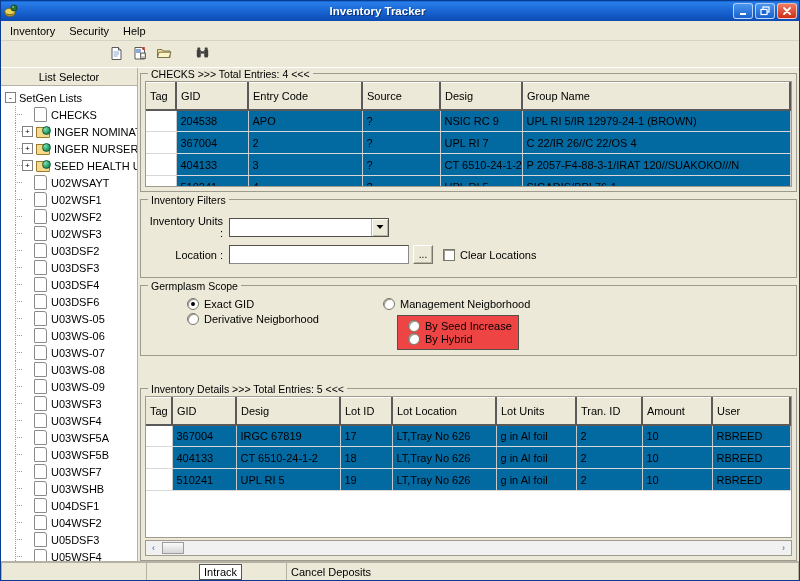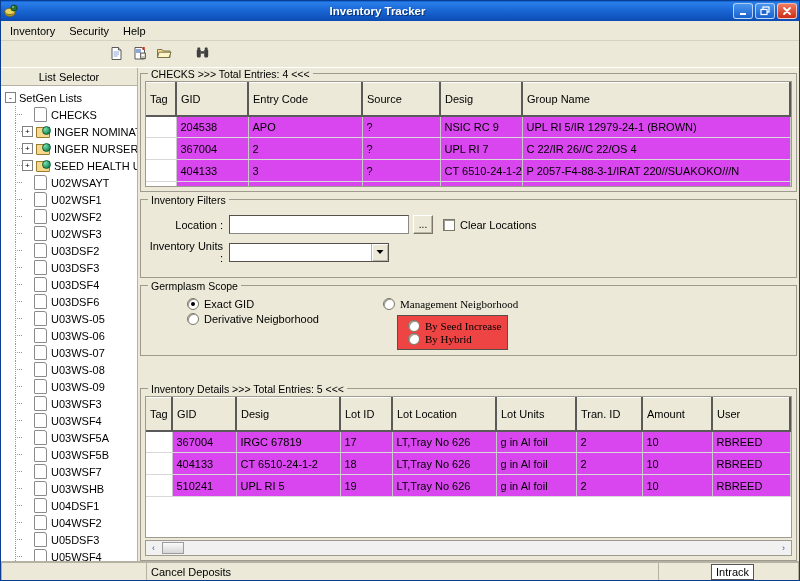--- a/index.html
+++ b/index.html
@@ -237,37 +237,37 @@
     background: #fff;
   }
   table.grid th {
     background: #ece9d8;
     border-right: 2px solid #5a5a5a;
     border-bottom: 2px solid #5a5a5a;
     border-top: 1px solid #fff;
     font-weight: normal;
     text-align: left;
     padding: 2px 4px;
-    height: 33px;
+    height: 27px;
     box-sizing: border-box;
     white-space: nowrap;
     overflow: hidden;
     font-size: 11px;
     cursor: default;
   }
   table.grid td {
     border-right: 1px solid #c9c9c9;
     border-bottom: 1px solid #d8d8d8;
     padding: 3px 4px;
     height: 22px;
     box-sizing: border-box;
     white-space: nowrap;
     overflow: hidden;
     vertical-align: middle;
-    background: #d946ef;
+    background: #0369a1;
   }
   table.grid td.tagcell { background: #fff; }
   
   .field-row { display: flex; align-items: center; margin: 6px 0; }
   .field-label { text-align: right; font-size: 11px; }
   .txt-input {
     border: 1px solid #8a8a8a;
     border-top-color: #55504a;
     border-left-color: #55504a;
     background: #fff;
@@ -713,80 +713,80 @@
                     <td>?</td>
                     <td>UPL RI 7</td>
                     <td>C 22/IR 26//C 22/OS 4</td>
                   </tr>
                   <tr>
                     <td class="tagcell"></td>
                     <td>404133</td>
                     <td>3</td>
                     <td>?</td>
                     <td>CT 6510-24-1-2</td>
-                    <td>P 2057-F4-88-3-1/IRAT 220//SUAKOKO///N</td>
+                    <td>P 2057-F4-88-3-1/IRAT 120//SUAKOKO///N</td>
                   </tr>
                   <tr>
                     <td class="tagcell"></td>
                     <td>510241</td>
                     <td>4</td>
                     <td>?</td>
                     <td>UPL RI 5</td>
                     <td>SIGADIS/BPI 76-1</td>
                   </tr>
                 </tbody>
             </table>
           </div>
         </div>
       </div>
 
       <div class="grp-wrap">
         <div class="grp-box" style="padding:9px 6px 7px 6px;">
           <span class="grp-legend">Inventory Filters</span>
 
           <div class="field-row">
-            <div class="field-label" style="width:76px;margin-right:6px;">Location :</div>
-            <input class="txt-input" style="width: 180px;" type="text" value="">
-            <div class="ellipsis-btn">...</div>
-            <div class="chk-wrap">
-              <span class="chk"></span>
-              <span>Clear Locations</span>
-            </div>
-          </div>
-
-          <div class="field-row">
             <div class="field-label" style="width:76px;margin-right:6px;">Inventory Units :</div>
             <div class="combo" style="width:160px;">
               <span class="cv"></span>
               <span class="carrow">
                 <svg width="8" height="6" viewBox="0 0 8 6">
                     <path d="M0.5 1 L7.5 1 L4 5 Z" fill="#000"></path>
                   </svg>
               </span>
             </div>
           </div>
+
+          <div class="field-row">
+            <div class="field-label" style="width:76px;margin-right:6px;">Location :</div>
+            <input class="txt-input" style="width: 180px;" type="text" value="">
+            <div class="ellipsis-btn">...</div>
+            <div class="chk-wrap">
+              <span class="chk"></span>
+              <span>Clear Locations</span>
+            </div>
+          </div>
         </div>
       </div>
 
       <div class="grp-wrap">
         <div class="grp-box" style="padding:9px 6px 5px 6px; display:flex;">
           <span class="grp-legend">Germplasm Scope</span>
 
           <div style="width:180px; padding-left:40px;">
             <div class="radio-row">
               <span class="radio on"></span>
               <span>Exact GID</span>
             </div>
             <div class="radio-row">
               <span class="radio"></span>
               <span>Derivative Neigborhood</span>
             </div>
           </div>
 
-          <div style="padding-left:16px;font-family:Liberation Serif, serif;">
+          <div style="padding-left:16px;">
             <div class="radio-row">
               <span class="radio"></span>
               <span>Management Neigborhood</span>
             </div>
             <div class="sub-box" style="margin-left:14px;">
               <div class="radio-row" style="margin:1px 0;">
                 <span class="radio"></span>
                 <span>By Seed Increase</span>
               </div>
               <div class="radio-row" style="margin:1px 0;">
@@ -871,18 +871,18 @@
             <span class="hs-arrow">›</span>
           </div>
         </div>
       </div>
 
     </div>
   </div>
 
   <div class="statusbar">
     <div class="sb-cell a"></div>
-    <div class="sb-cell b">Cancel Deposits</div>
     <div class="sb-cell c">
       <span class="intrack-pill">Intrack</span>
     </div>
+    <div class="sb-cell b">Cancel Deposits</div>
   </div>
 </div>
 
 </body></html>

